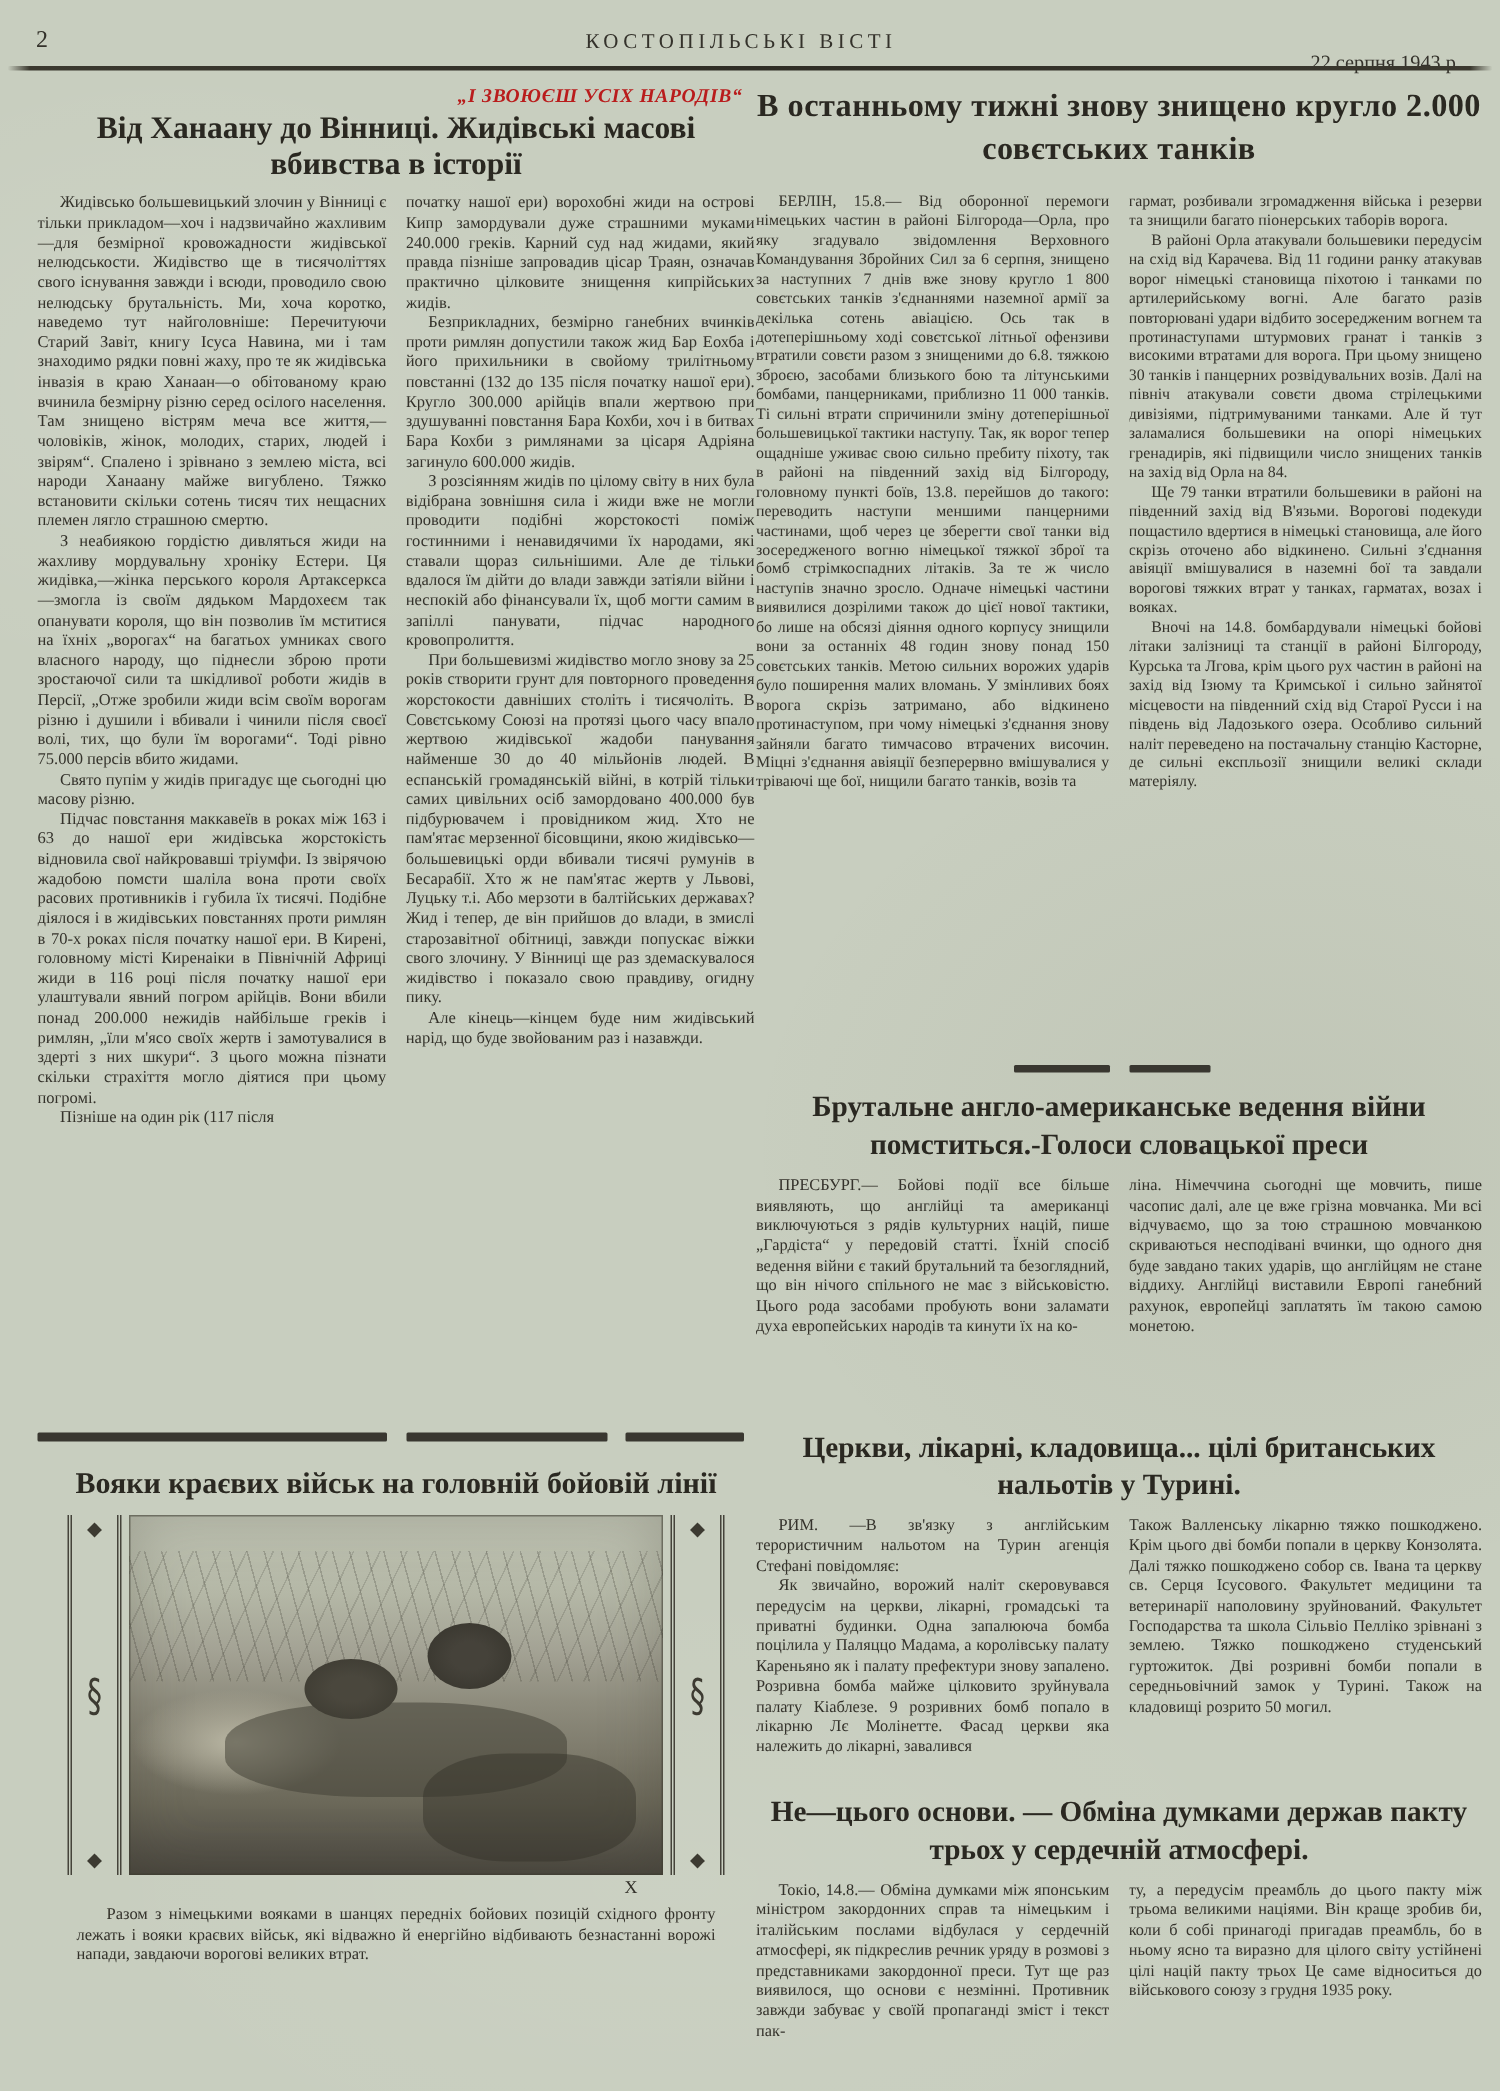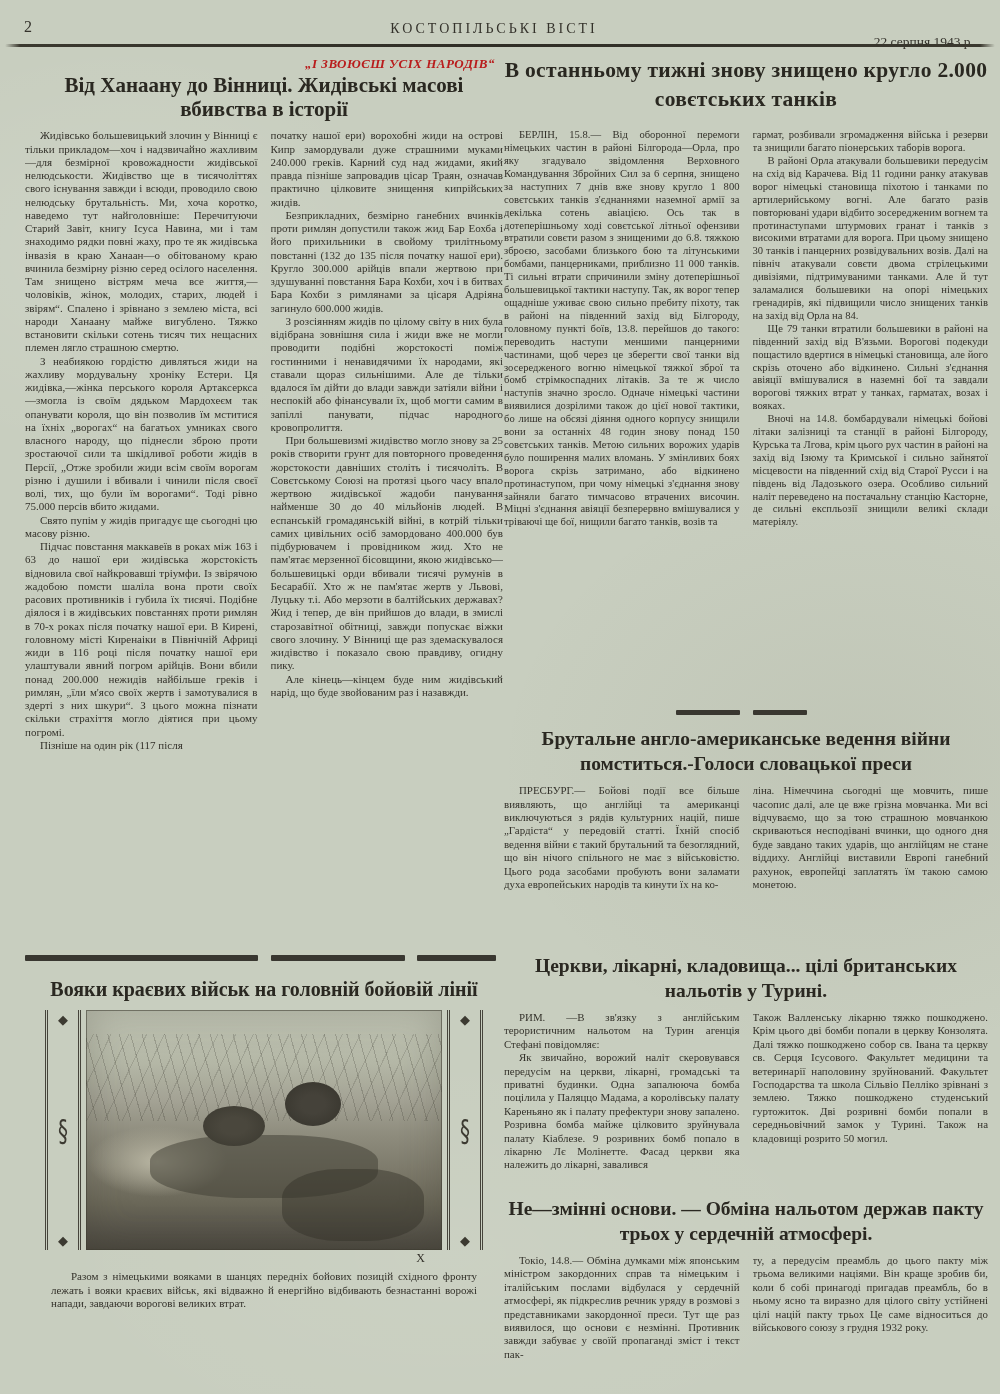--- a/index.html
+++ b/index.html
@@ -177,24 +177,24 @@
     <div class="cols" style="height:174px">
       <div class="col body-m">
           <p>РИМ. —В зв'язку з англійським терористичним нальотом на Турин агенція Стефані повідомляє:</p>
           <p>Як звичайно, ворожий наліт скеровувався передусім на церкви, лікарні, громадські та приватні будинки. Одна запалююча бомба поцілила у Паляццо Мадама, а королівську палату Кареньяно як і палату префектури знову запалено. Розривна бомба майже цілковито зруйнувала палату Кіаблезе. 9 розривних бомб попало в лікарню Лє Молінетте. Фасад церкви яка належить до лікарні, завалився</p>
         </div>
       <div class="col body-m cont">
           <p>Також Валленську лікарню тяжко пошкоджено. Крім цього дві бомби попали в церкву Конзолята. Далі тяжко пошкоджено собор св. Івана та церкву св. Серця Ісусового. Факультет медицини та ветеринарії наполовину зруйнований. Факультет Господарства та школа Сільвіо Пелліко зрівнані з землею. Тяжко пошкоджено студенський гуртожиток. Дві розривні бомби попали в середньовічний замок у Турині. Також на кладовищі розрито 50 могил.</p>
         </div>
     </div>
 
-    <h2 class="headline h-mid">Не—змінні основи. — Обміна нальотом держав пакту трьох у сердечній атмосфері.</h2>
+    <h2 class="headline h-mid">Не—цього основи. — Обміна думками держав пакту трьох у сердечній атмосфері.</h2>
     <div class="cols" style="height:146px">
       <div class="col body-m">
           <p>Токіо, 14.8.— Обміна думками між японським міністром закордонних справ та німецьким і італійським послами відбулася у сердечній атмосфері, як підкреслив речник уряду в розмові з представниками закордонної преси. Тут ще раз виявилося, що основи є незмінні. Противник завжди забуває у своїй пропаганді зміст і текст пак-</p>
         </div>
       <div class="col body-m cont">
-          <p>ту, а передусім преамбль до цього пакту між трьома великими націями. Він краще зробив би, коли б собі принагоді пригадав преамбль, бо в ньому ясно та виразно для цілого світу устійнені цілі націй пакту трьох Це саме відноситься до військового союзу з грудня 1932 року.</p>
+          <p>ту, а передусім преамбль до цього пакту між трьома великими націями. Він краще зробив би, коли б собі принагоді пригадав преамбль, бо в ньому ясно та виразно для цілого світу устійнені цілі націй пакту трьох Це саме відноситься до військового союзу з грудня 1935 року.</p>
         </div>
     </div>
   </section>
 
 </div>
 
 </body></html>

